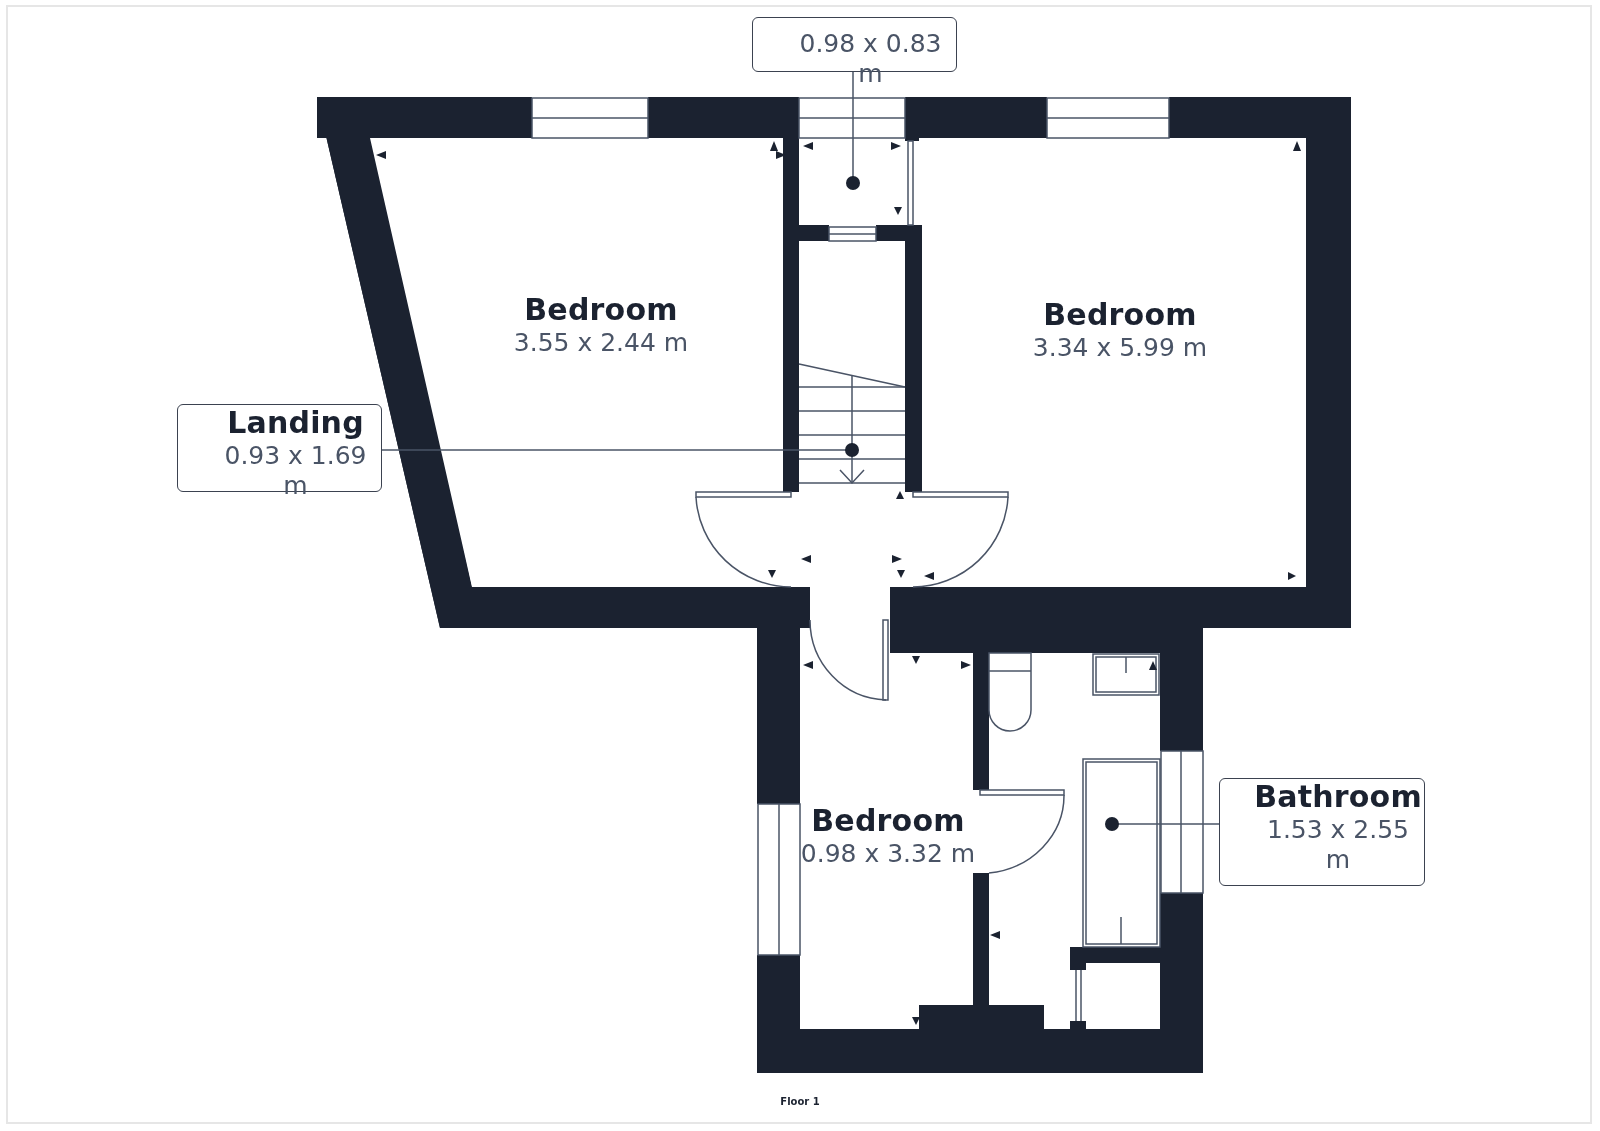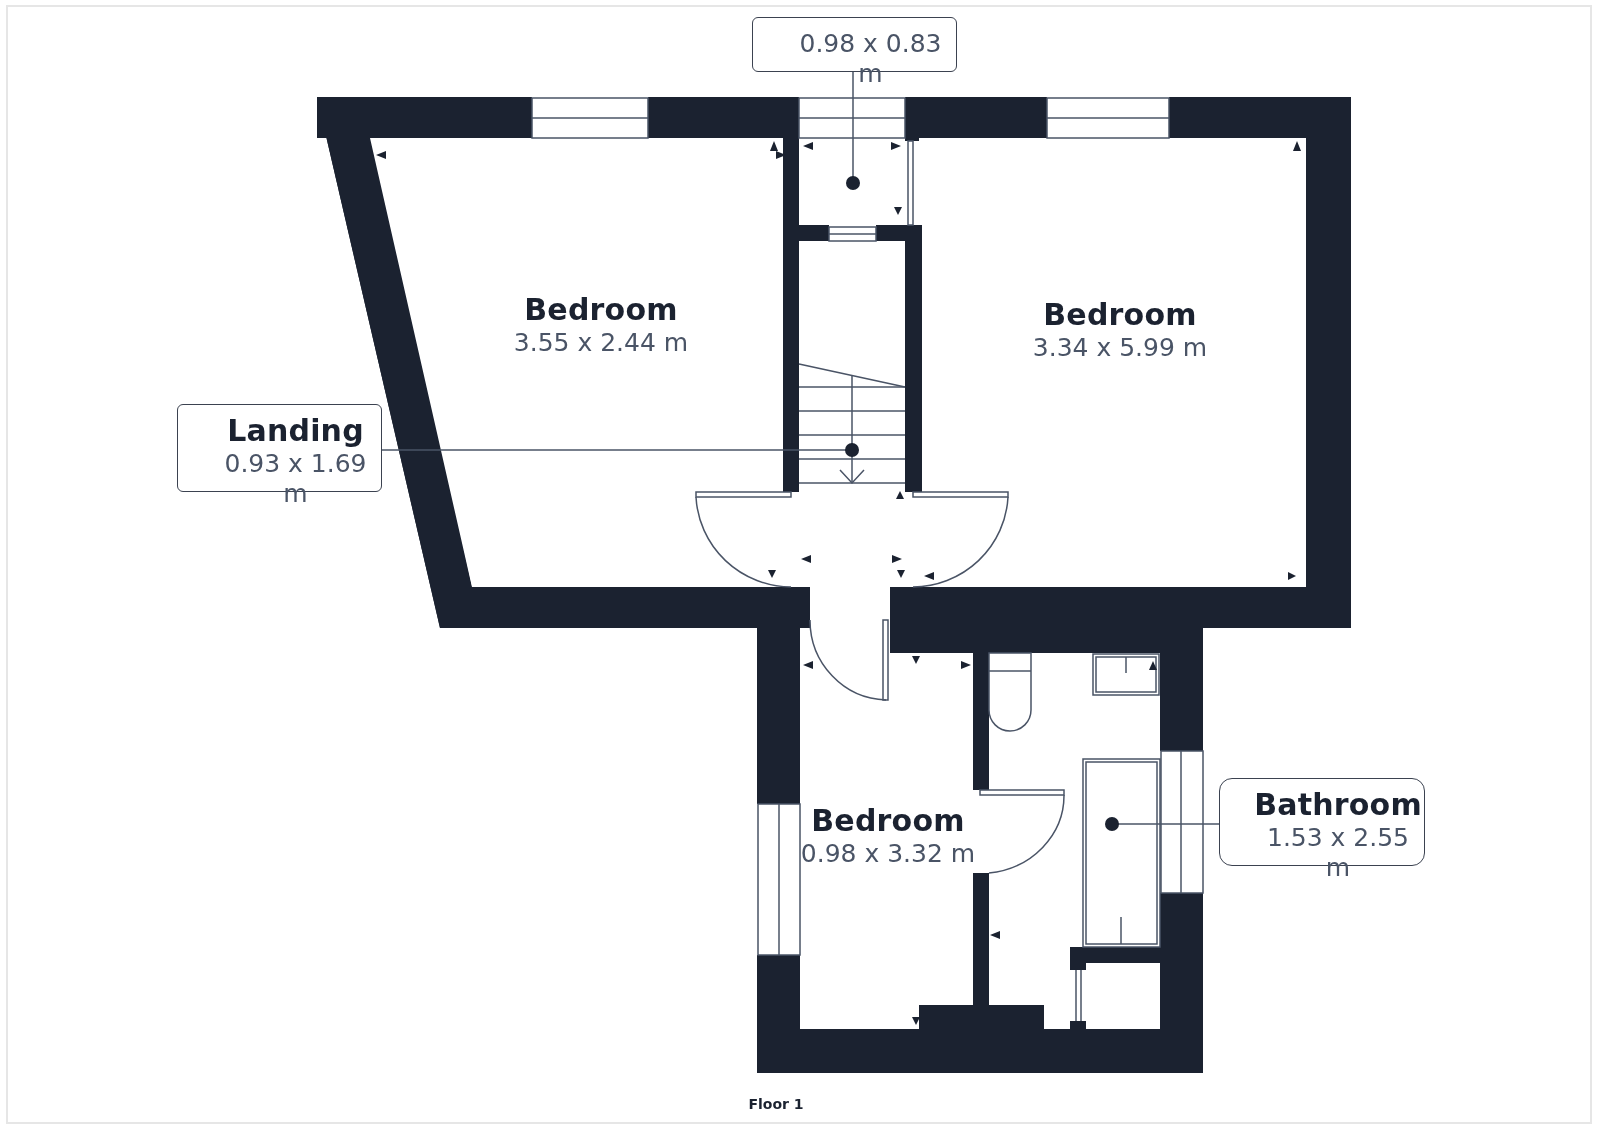--- a/index.html
+++ b/index.html
@@ -3,23 +3,23 @@
 <meta charset="utf-8">
 <style>
   html, body { margin: 0; padding: 0; background: #ffffff; }
   body { width: 1600px; height: 1131px; position: relative; overflow: hidden; font-family: "DejaVu Sans", "Liberation Sans", sans-serif; }
   .frame { position: absolute; left: 6px; top: 5px; width: 1586px; height: 1119px; border: 2px solid #e6e6e6; box-sizing: border-box; }
   svg.plan { position: absolute; left: 0; top: 0; }
   .label { position: absolute; text-align: center; transform: translateX(-50%); white-space: nowrap; line-height: 1.2; }
   .room-name { font-weight: bold; color: #1b2230; font-size: 30px; letter-spacing: 0.2px; }
   .room-dim { color: #4a5466; font-size: 25px; }
   .callout { position: absolute; background: #ffffff; border: 1.5px solid #3b4250; border-radius: 6px; box-sizing: border-box; text-align: center; line-height: 1.2; padding-left: 32px; }
-  .callout .room-name { display: block; margin-top: 8px; }
+  .callout .room-name { display: block; }
   .callout .room-dim { display: block; }
-  .floor-label { position: absolute; left: 776px; top: 1096px; transform: translateX(-50%); font-size: 14px; font-weight: bold; color: #1b2230; }
+  .floor-label { position: absolute; left: 800px; top: 1096px; transform: translateX(-50%); font-size: 10px; font-weight: bold; color: #1b2230; }
 </style>
 </head>
 <body>
 
 <div class="frame"></div>
 
 <svg class="plan" width="1600" height="1131" viewBox="0 0 1600 1131">
   <g fill="#1b2230">
 
     <polygon points="317,97 370,97 472,587 440,628 "></polygon>
@@ -158,18 +158,18 @@
   <div class="room-dim">0.98 x 3.32 m</div>
 </div>
 
 <div class="callout" style="left:752px; top:17px; width:205px; height:55px;">
   <span class="room-dim" style="display:block; margin-top:11px;">0.98 x 0.83 m</span>
 </div>
 <div class="callout" style="left:177px; top:404px; width:205px; height:88px;">
   <span class="room-name">Landing</span>
   <span class="room-dim">0.93 x 1.69 m</span>
 </div>
-<div class="callout" style="left:1219px; top:778px; width:206px; height:88px;border-radius:13px;">
+<div class="callout" style="left:1219px; top:778px; width:206px; height:108px;">
   <span class="room-name">Bathroom</span>
   <span class="room-dim">1.53 x 2.55 m</span>
 </div>
 
 <div class="floor-label">Floor 1</div>
 
 </body></html>

